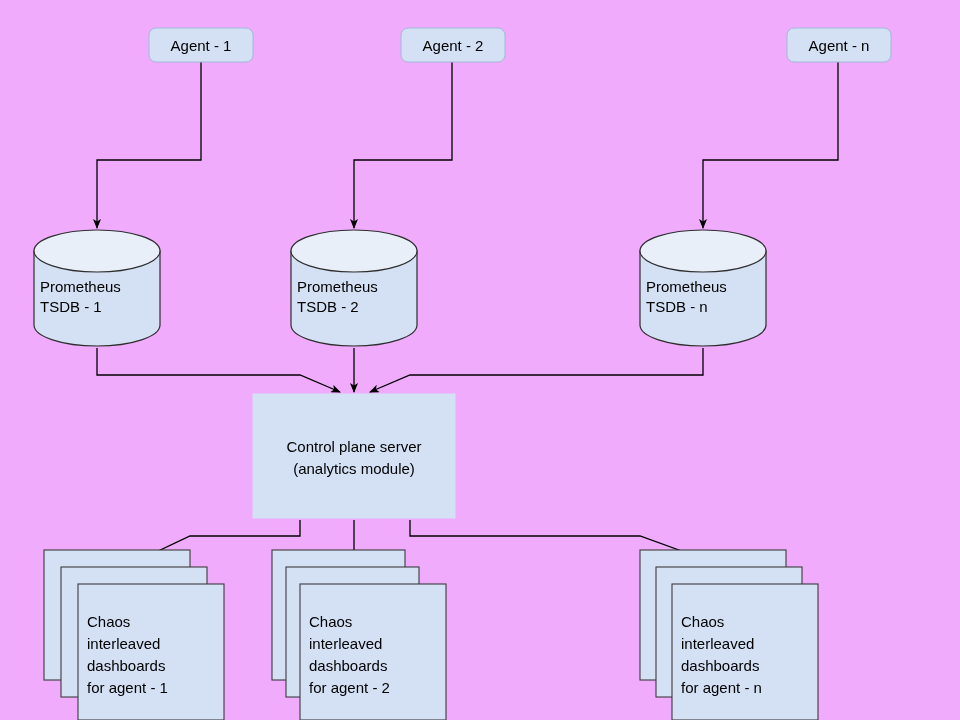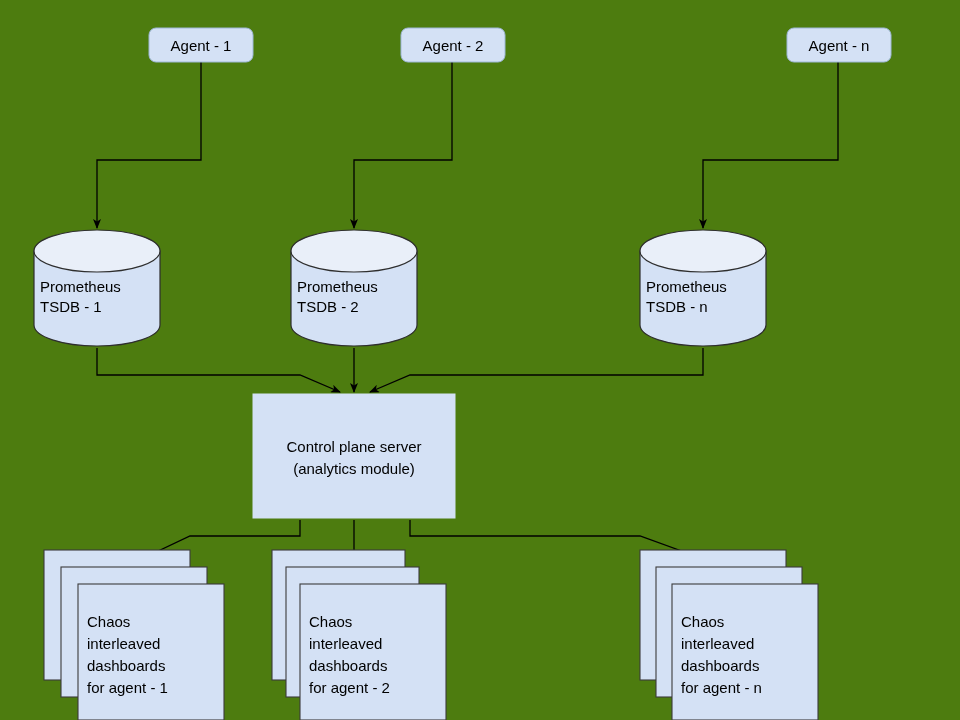--- a/index.html
+++ b/index.html
@@ -4,21 +4,21 @@
 <style>
   html, body {
     margin: 0;
     padding: 0;
     background: #ffffff;
   }
   #canvas {
     position: relative;
     width: 960px;
     height: 720px;
-    background: #4d7c0f;
+    background: #f0abfc;
     overflow: hidden;
     font-family: "Liberation Sans", sans-serif;
   }
   svg.layer {
     position: absolute;
     left: 0;
     top: 0;
     width: 960px;
     height: 720px;
   }

